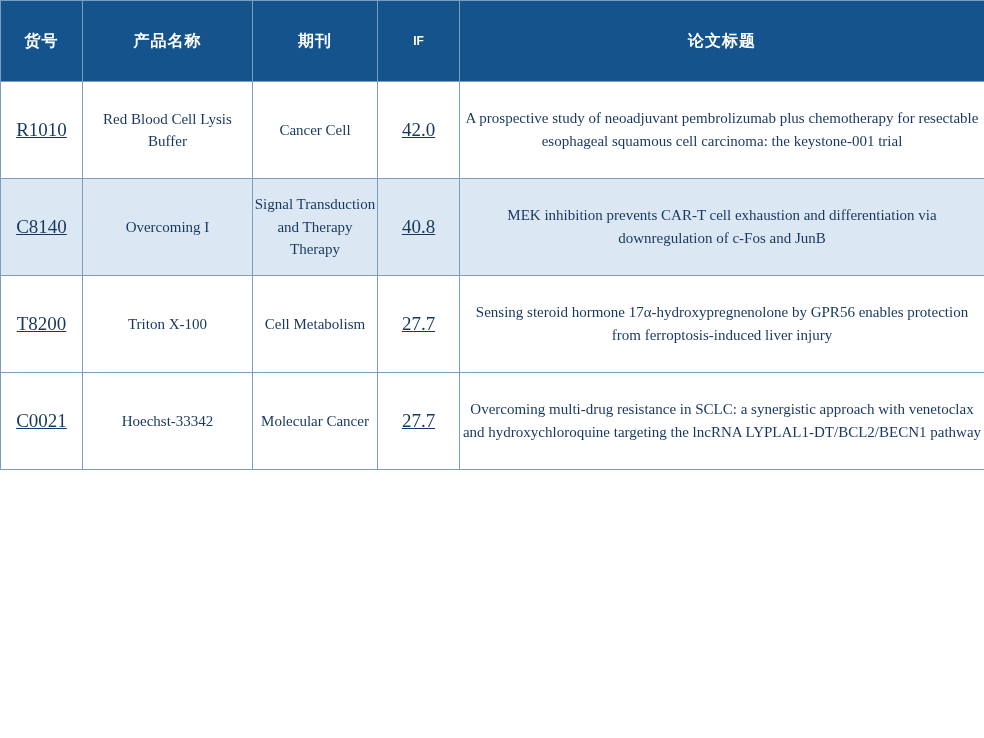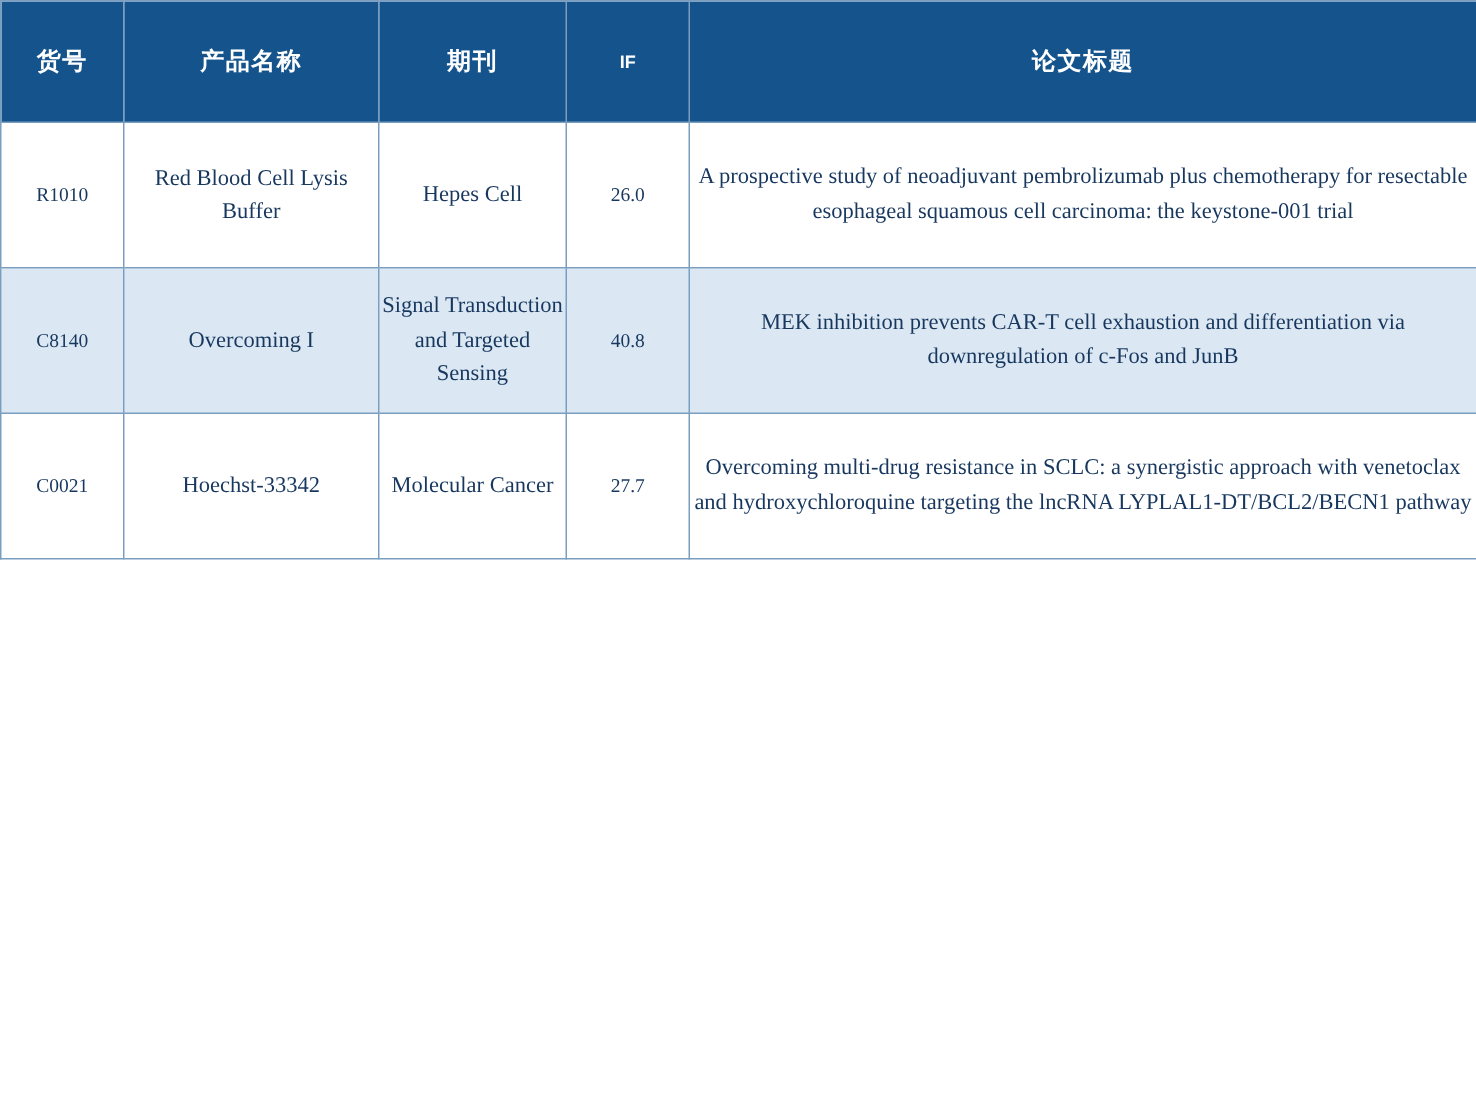--- a/index.html
+++ b/index.html
@@ -61,21 +61,22 @@
   .col-name   { width: 170px; }
   .col-journal{ width: 125px; }
   .col-if     { width: 82px; }
   .col-title  { width: 525px; }
   td.cell-title {
     padding-left: 14px;
     padding-right: 14px;
     line-height: 1.55;
   }
   td.cell-code, td.cell-if {
-    font-size: 13px;
+    font-size: 19px;
+    text-decoration: underline;
   }
 </style>
 </head>
 <body>
 
 <div class="table-wrap">
   <table class="pub-table">
     <colgroup>
       <col class="col-code">
       <col class="col-name">
@@ -89,30 +90,37 @@
         <th class="col-name-head">产品名称</th>
         <th class="col-journal-head">期刊</th>
         <th class="col-if">IF</th>
         <th class="col-title-head">论文标题</th>
       </tr>
     </thead>
     <tbody>
       <tr class="row-plain">
         <td class="cell-code">R1010</td>
         <td class="cell-name">Red Blood Cell Lysis Buffer</td>
-        <td class="cell-journal">Hepes Cell</td>
-        <td class="cell-if">26.0</td>
+        <td class="cell-journal">Cancer Cell</td>
+        <td class="cell-if">42.0</td>
         <td class="cell-title">A prospective study of neoadjuvant pembrolizumab plus chemotherapy for resectable esophageal squamous cell carcinoma: the keystone-001 trial</td>
       </tr>
       <tr class="row-alt">
         <td class="cell-code">C8140</td>
         <td class="cell-name">Overcoming I</td>
-        <td class="cell-journal">Signal Transduction and Targeted Sensing</td>
+        <td class="cell-journal">Signal Transduction and Therapy Therapy</td>
         <td class="cell-if">40.8</td>
         <td class="cell-title">MEK inhibition prevents CAR-T cell exhaustion and differentiation via downregulation of c-Fos and JunB</td>
+      </tr>
+      <tr class="row-plain">
+        <td class="cell-code">T8200</td>
+        <td class="cell-name">Triton X-100</td>
+        <td class="cell-journal">Cell Metabolism</td>
+        <td class="cell-if">27.7</td>
+        <td class="cell-title">Sensing steroid hormone 17α-hydroxypregnenolone by GPR56 enables protection from ferroptosis-induced liver injury</td>
       </tr>
       <tr class="row-plain">
         <td class="cell-code">C0021</td>
         <td class="cell-name">Hoechst-33342</td>
         <td class="cell-journal">Molecular Cancer</td>
         <td class="cell-if">27.7</td>
         <td class="cell-title">Overcoming multi-drug resistance in SCLC: a synergistic approach with venetoclax and hydroxychloroquine targeting the lncRNA LYPLAL1-DT/BCL2/BECN1 pathway</td>
       </tr>
 
     </tbody>

